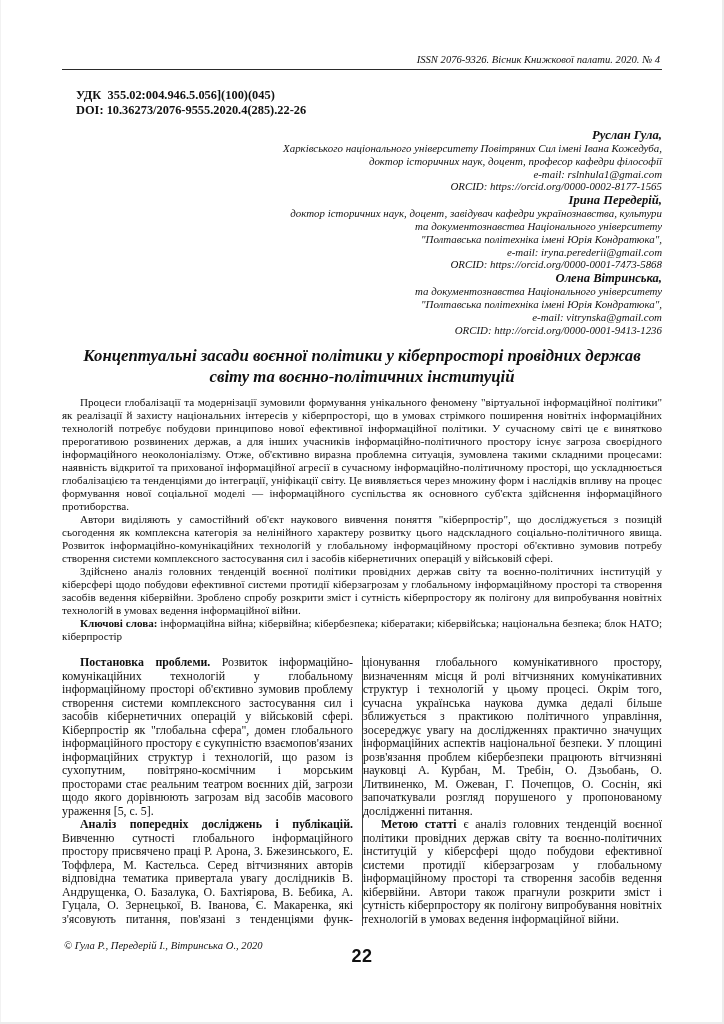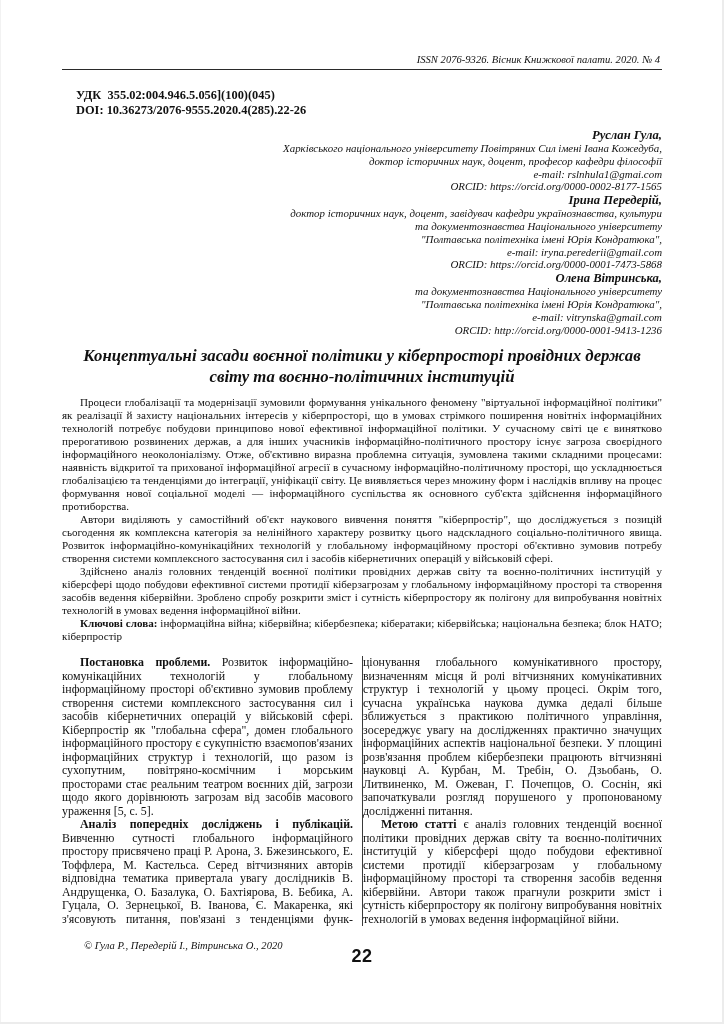--- a/index.html
+++ b/index.html
@@ -77,21 +77,21 @@
     line-height: 13.5px;
     text-align: justify;
     text-indent: 18px;
   }
   .col p.no-indent { text-indent: 0; }
   .col p.fill-last { text-align-last: justify; }
   .lead { font-weight: bold; }
   
   .footer { position: relative; margin-top: 14px; height: 30px; }
   .copyright {
-    position: absolute; left: 22px; top: 0;
+    position: absolute; left: 2px; top: 0;
     font-style: italic; font-size: 10.6px;
   }
   .pagenum {
     position: absolute; left: 0; right: 0; top: 6px;
     text-align: center;
     font-family: "Liberation Sans", sans-serif;
     font-weight: bold; font-size: 18px;
     letter-spacing: 0.5px;
   }
 </style>

